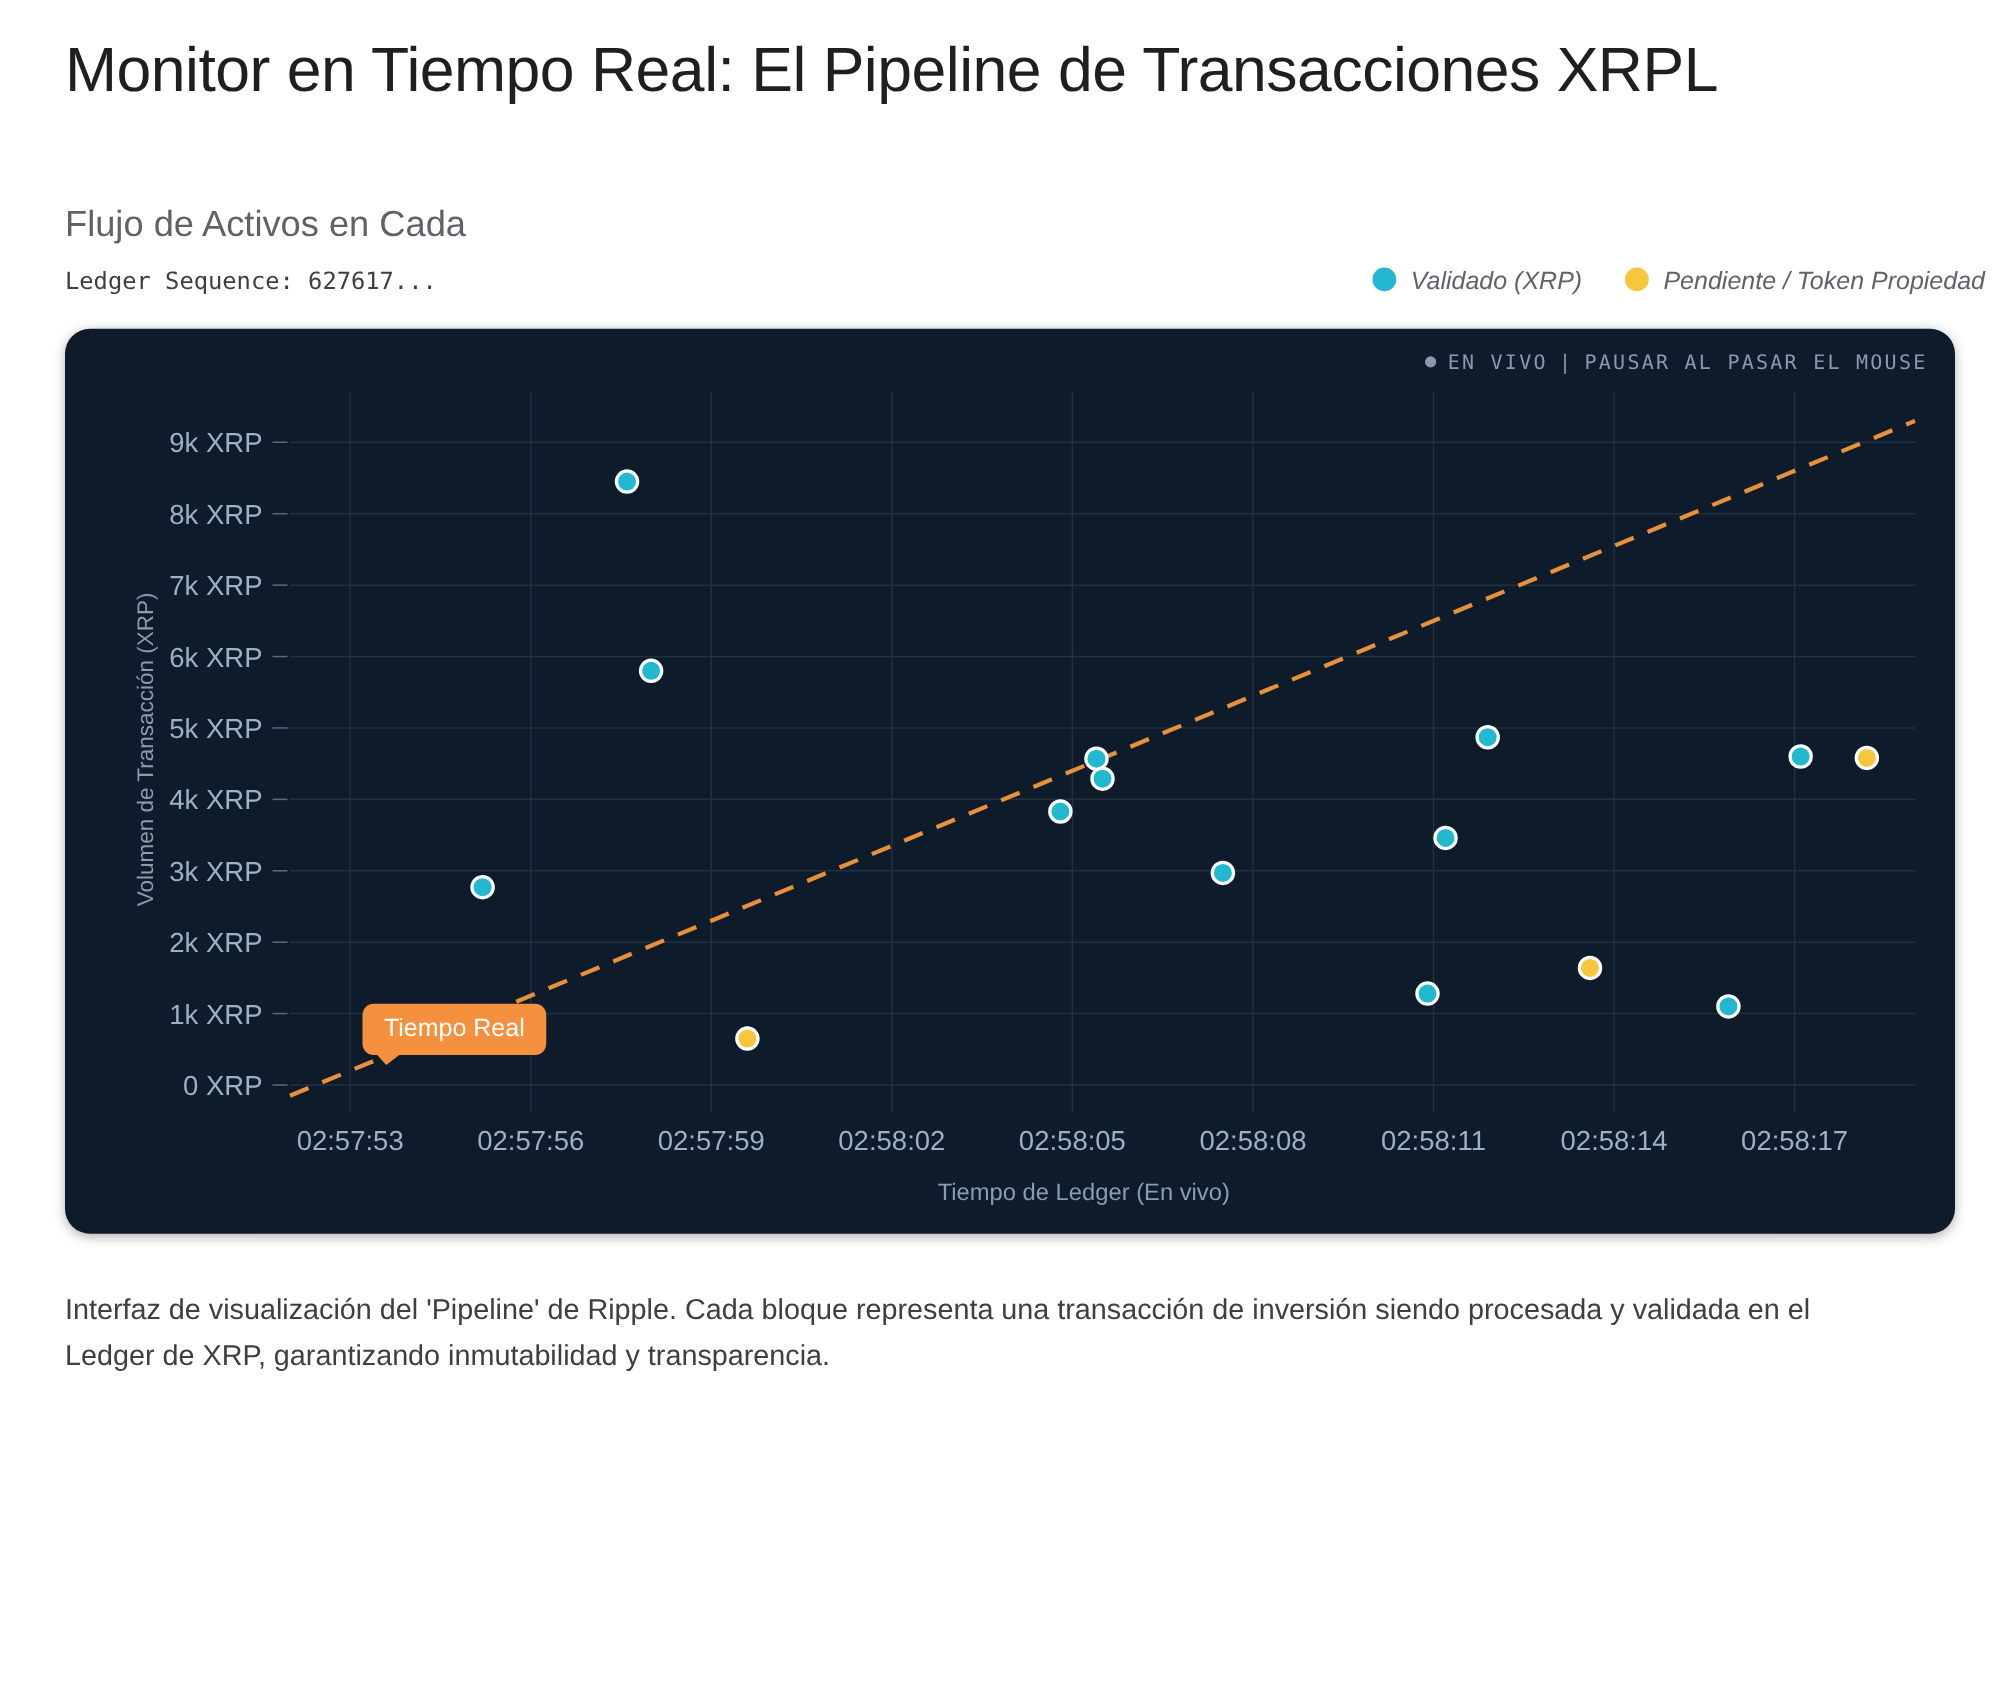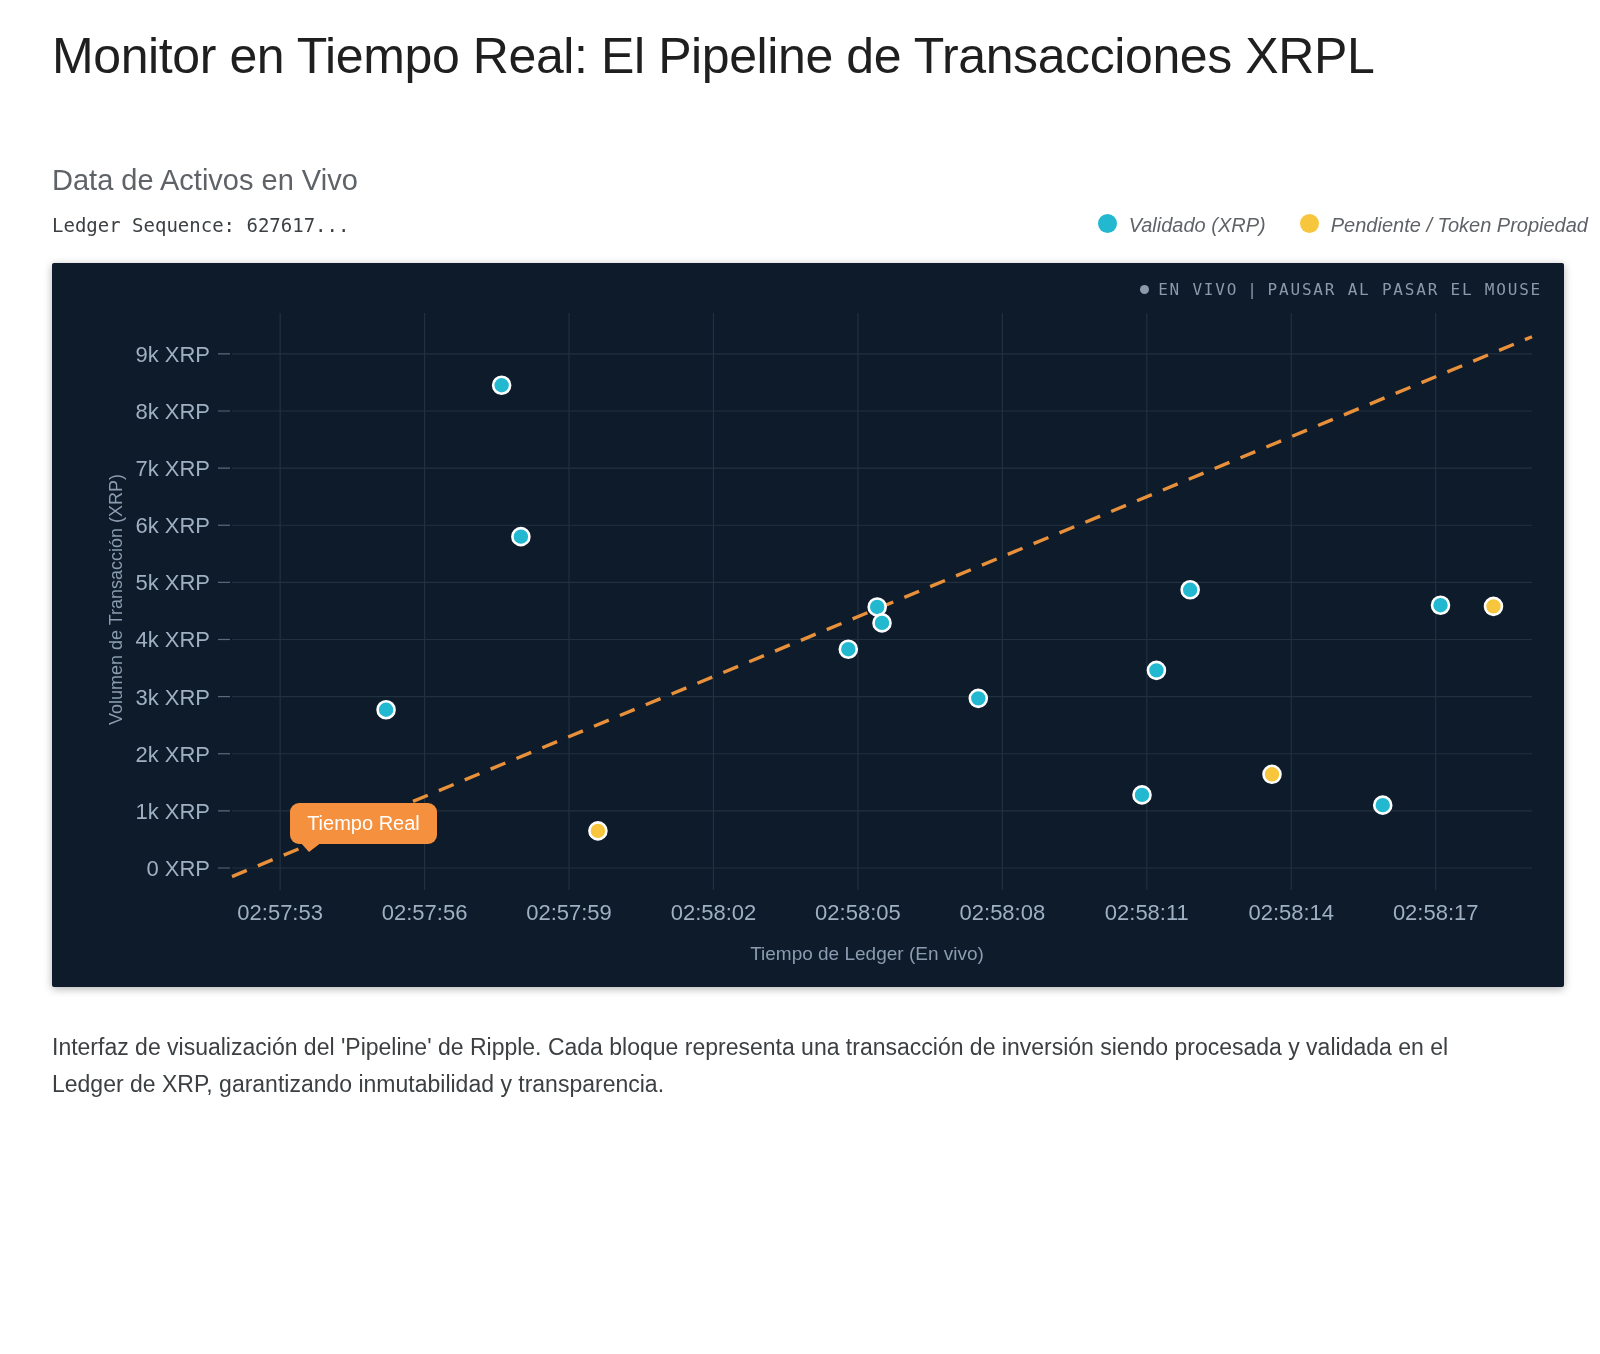--- a/index.html
+++ b/index.html
@@ -37,21 +37,21 @@
   .legend-item { display:flex; gap:12px;font-style:italic; }
   .legend-dot { width:19px; height:19px; border-radius:50%; display:block; }
   .legend-label { font-size:20px; color:#5f6368; }
 
   
   .chart-panel {
     position:relative;
     margin-top:26px;
     width:1512px; height:724px;
     background:#0d1b2b;
-    border-radius:2px;
+    border-radius:20px;
     box-shadow:0 2px 9px rgba(0,0,0,0.30);
     overflow:hidden;
   }
   .live-bar {
     position:absolute; top:17px; right:22px;
     display:flex; align-items:center; gap:9px;
     font-family:"DejaVu Sans Mono","Liberation Mono",monospace;
     font-size:16px; letter-spacing:1.8px; color:#8b99ab;
     white-space:nowrap;
   }
@@ -91,21 +91,21 @@
   }
   .sources a { color:#3c4043; text-decoration:underline; }
 </style>
 </head>
 <body>
 
 <div class="page">
 
   <h1 class="page-title">Monitor en Tiempo Real: El Pipeline de Transacciones XRPL</h1>
 
-  <h2 class="section-title">Data de Activos en Vivo</h2>
+  <h2 class="section-title">Flujo de Activos en Cada</h2>
 
   <div class="meta-row">
     <div class="ledger-seq">Ledger Sequence: 627617...</div>
     <div class="legend">
       <div class="legend-item">
         <span class="legend-dot" style="background:#22b8cf"></span>
         <span class="legend-label">Validado (XRP)</span>
       </div>
       <div class="legend-item">
         <span class="legend-dot" style="background:#f8c63c"></span>

